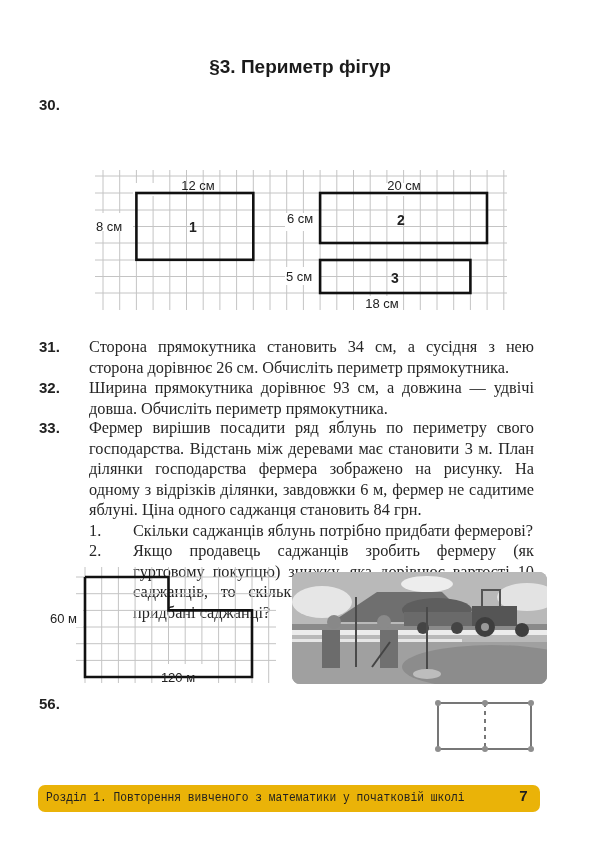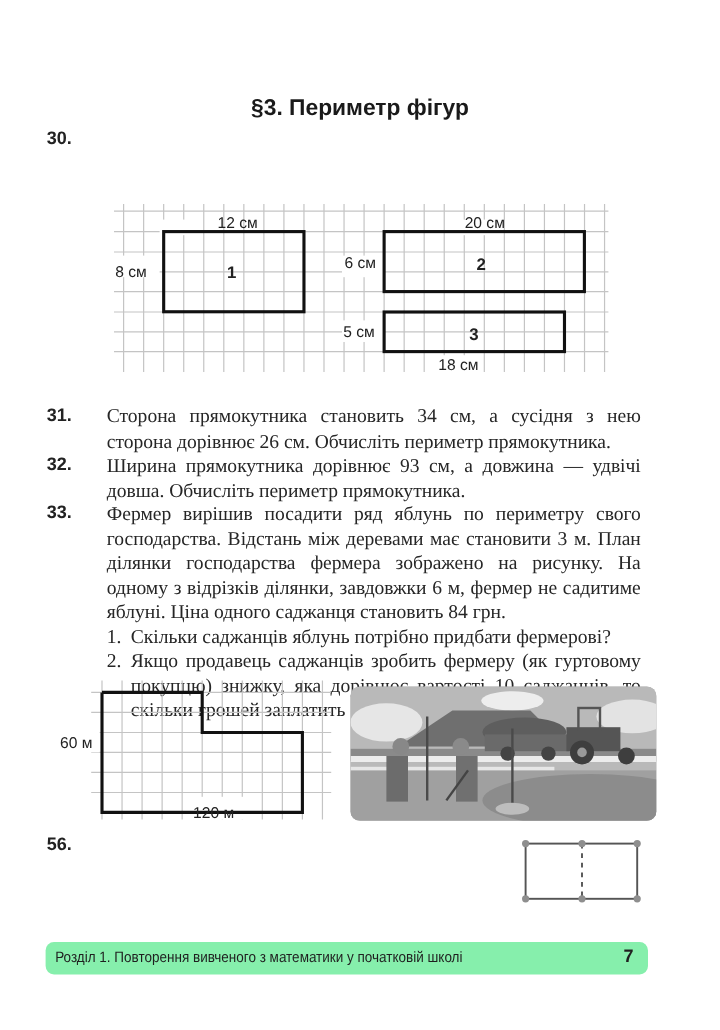--- a/index.html
+++ b/index.html
@@ -1,40 +1,40 @@
 <!DOCTYPE html>
 <html><head>
 <meta charset="utf-8">
 <style>
   html, body { margin:0; padding:0; background:#fff; }
   body { width:600px; height:858px; position:relative; overflow:hidden; color:#1e1e1e; }
-  .title { position:absolute; top:80px; left:0; width:600px; text-align:center;
+  .title { position:absolute; top:56px; left:0; width:600px; text-align:center;
     font-family:"Liberation Sans", sans-serif; font-weight:bold; font-size:19px; color:#1a1a1a; }
   .prob { position:absolute; left:39px; width:495px; }
   .num { position:absolute; left:0; top:0; font-family:"Liberation Sans", sans-serif; font-weight:bold; font-size:15px; color:#222; }
   .txt { margin-left:50px; font-family:"Liberation Serif", serif; font-size:16.3px; line-height:20.5px; text-align:justify; color:#262626; }
   .txt p { margin:0; }
   .sub { padding-left:0; }
   .sub .li { display:flex; }
   .sub .li .n { width:20px; flex:none; }
-  .sub .li .t { flex:1; text-align:justify; }
+  .sub .li .t { flex:1; text-align:justify;margin-left:24px; }
   svg text { font-family:"Liberation Sans", sans-serif; }
-  .footer { position:absolute; left:38px; top:785px; width:502px; height:27px; background:#86efac; border-radius:7px;
-    font-family:Liberation Sans, sans-serif; font-size:12.5px; color:#1f1f1f; }
+  .footer { position:absolute; left:38px; top:785px; width:502px; height:27px; background:#eab308; border-radius:7px;
+    font-family:Liberation Mono, monospace; font-size:12.5px; color:#1f1f1f; }
   .footer .ft { position:absolute; left:8px; top:6px; transform:scaleX(0.9); transform-origin:left; }
   .footer .pg { position:absolute; right:12px; top:4px; font-weight:bold; font-size:15px; }
   .farm { position:absolute; left:292px; top:572px; width:255px; height:112px; border-radius:8px; overflow:hidden; background:#a8a8a8; }
 </style>
 </head>
 <body>
 
 <div class="title">§3. Периметр фігур</div>
 
 <div class="prob" style="top:92px;">
-  <span class="num" style="top:15px;">30.</span>
+  <span class="num" style="top:4px;">30.</span>
 </div>
 
 <svg style="position:absolute;left:95px;top:165px;" width="420" height="150">
   <g stroke="#c4c4c4" stroke-width="1">
 
     <g id="vl">
       <line x1="8" y1="5" x2="8" y2="145"></line>
         <line x1="24.7" y1="5" x2="24.7" y2="145"></line>
         <line x1="41.4" y1="5" x2="41.4" y2="145"></line>
       <line x1="58.1" y1="5" x2="58.1" y2="145"></line>

